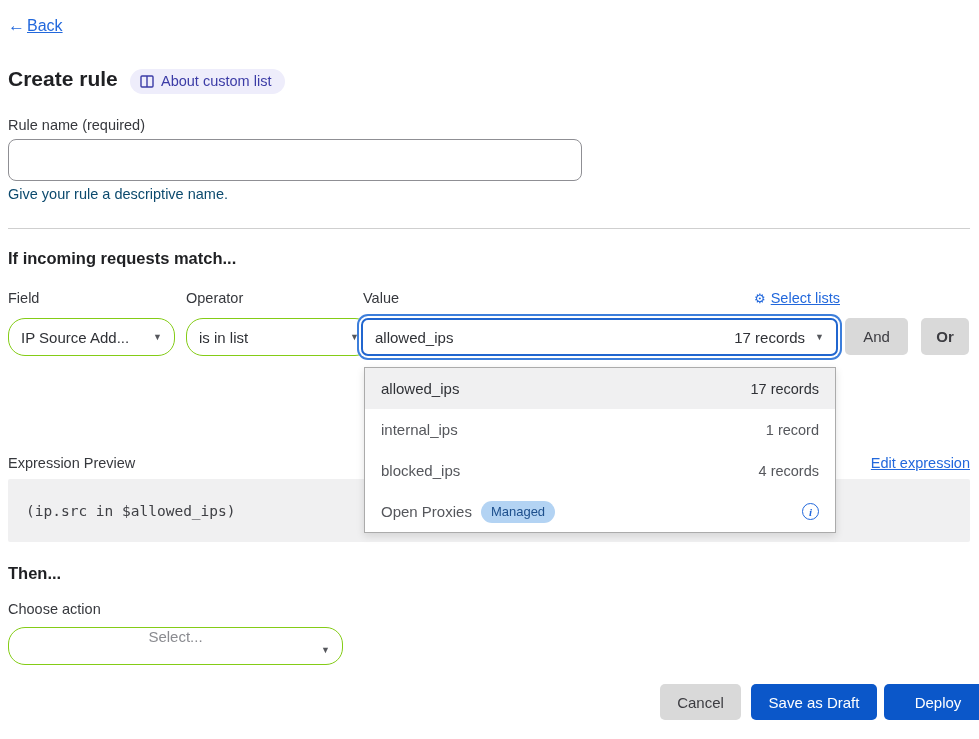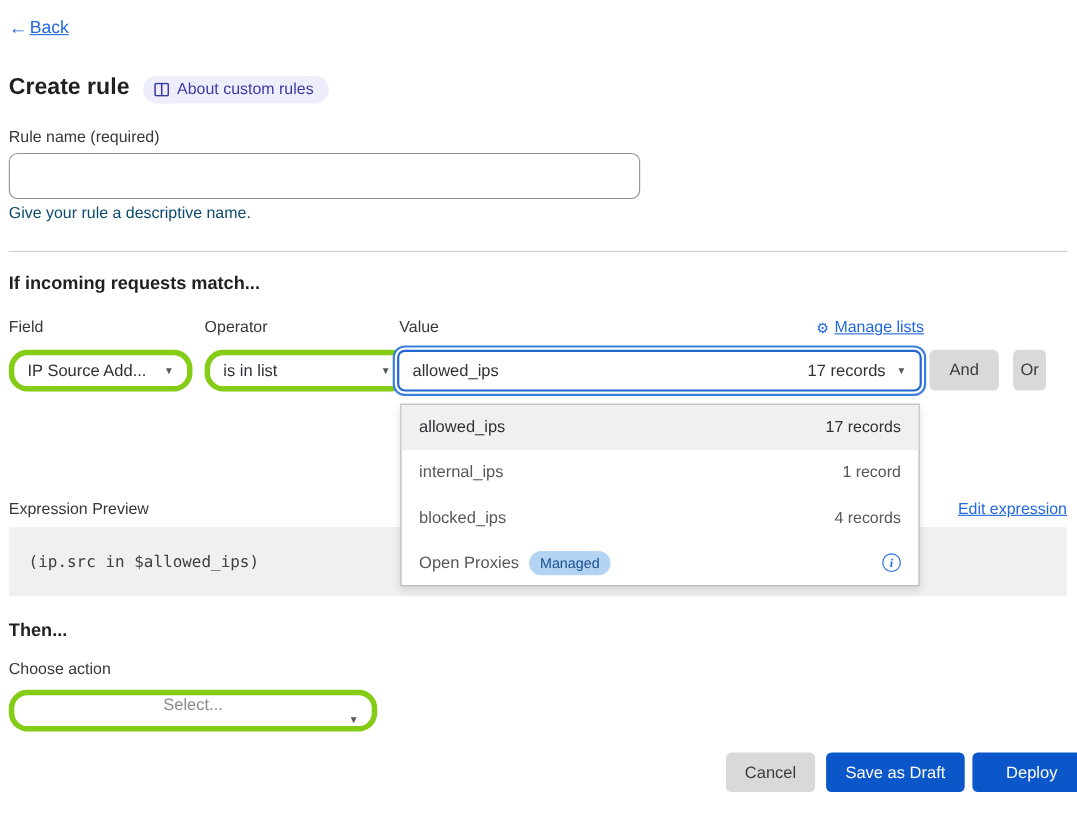--- a/index.html
+++ b/index.html
@@ -62,21 +62,21 @@
     top: 290px; left: 728px; width: 112px;
     display: flex; align-items: center; gap: 5px;
     font-size: 14.5px; color: #2268dc; cursor: pointer;
     justify-content: flex-end;
   }
   .manage-lists .gear { font-size: 13px; text-decoration: none; }
   .manage-lists .txt { text-decoration: underline; }
 
   .select-box {
     height: 38px; background: #fff;
-    border: 5px solid #84cc16; border-radius: 17px;
+    border: 1px solid #84cc16; border-radius: 17px;
     display: flex; align-items: center;
     font-size: 15px; color: #2f3136;
     padding: 0 12px; cursor: pointer;
   }
   .select-box .caret { margin-left: auto; font-size: 9px; color: #55575c; }
   .field-select { left: 8px; top: 318px; width: 167px; }
   .operator-select { left: 186px; top: 318px; width: 186px; }
 
   .value-select {
     left: 361px; top: 318px; width: 477px; height: 38px;
@@ -88,21 +88,21 @@
   .value-select .count { margin-left: auto; margin-right: 10px; color: #2f3136; }
   .value-select .caret { font-size: 9px; color: #55575c; }
 
   .gray-btn {
     background: #d9d9d9; border: none; border-radius: 5px;
     font-size: 15px; color: #3c3c41;
     font-family: "Liberation Sans", sans-serif;
     cursor: pointer; height: 37px;
   }
   .and-btn { left: 845px; top: 318px; width: 63px; }
-  .or-btn { left: 921px; top: 318px; width: 30px; }
+  .or-btn { left: 921px; top: 318px; width: 48px; font-weight: bold; }
 
   
   .dropdown {
     left: 364px; top: 367px; width: 472px;
     background: #fff; border: 1px solid #ababab;
     box-shadow: 0 3px 8px rgba(0,0,0,0.12);
     z-index: 20;
   }
   .dd-row {
     height: 41px; display: flex; align-items: center;
@@ -167,38 +167,38 @@
 </div>
 
 <div class="abs page-title">Create rule</div>
 <div class="abs about-badge">
   <span class="book-icon">
     <svg width="14" height="13" viewBox="0 0 14 13" fill="none">
       <rect x="1" y="1" width="12" height="11" rx="1" stroke="#3b3ba6" stroke-width="1.4"></rect>
       <line x1="7" y1="1" x2="7" y2="12" stroke="#3b3ba6" stroke-width="1.4"></line>
     </svg>
   </span>
-  <span>About custom rules</span>
+  <span>About custom list</span>
 </div>
 
 <div class="abs field-label rule-name-label">Rule name (required)</div>
 <input class="abs rule-name-input" type="text" value="" style="">
 <div class="abs rule-name-helper">Give your rule a descriptive name.</div>
 
 <div class="abs divider"></div>
 
 <div class="abs match-heading">If incoming requests match...</div>
 
 <div class="abs field-label label-field">Field</div>
 <div class="abs field-label label-operator">Operator</div>
 <div class="abs field-label label-value">Value</div>
 
 <div class="abs manage-lists">
   <span class="gear">⚙</span>
-  <span class="txt">Manage lists</span>
+  <span class="txt">Select lists</span>
 </div>
 
 <div class="abs select-box field-select">
   <span>IP Source Add...</span>
   <span class="caret">▼</span>
 </div>
 
 <div class="abs select-box operator-select">
   <span>is in list</span>
   <span class="caret">▼</span>

